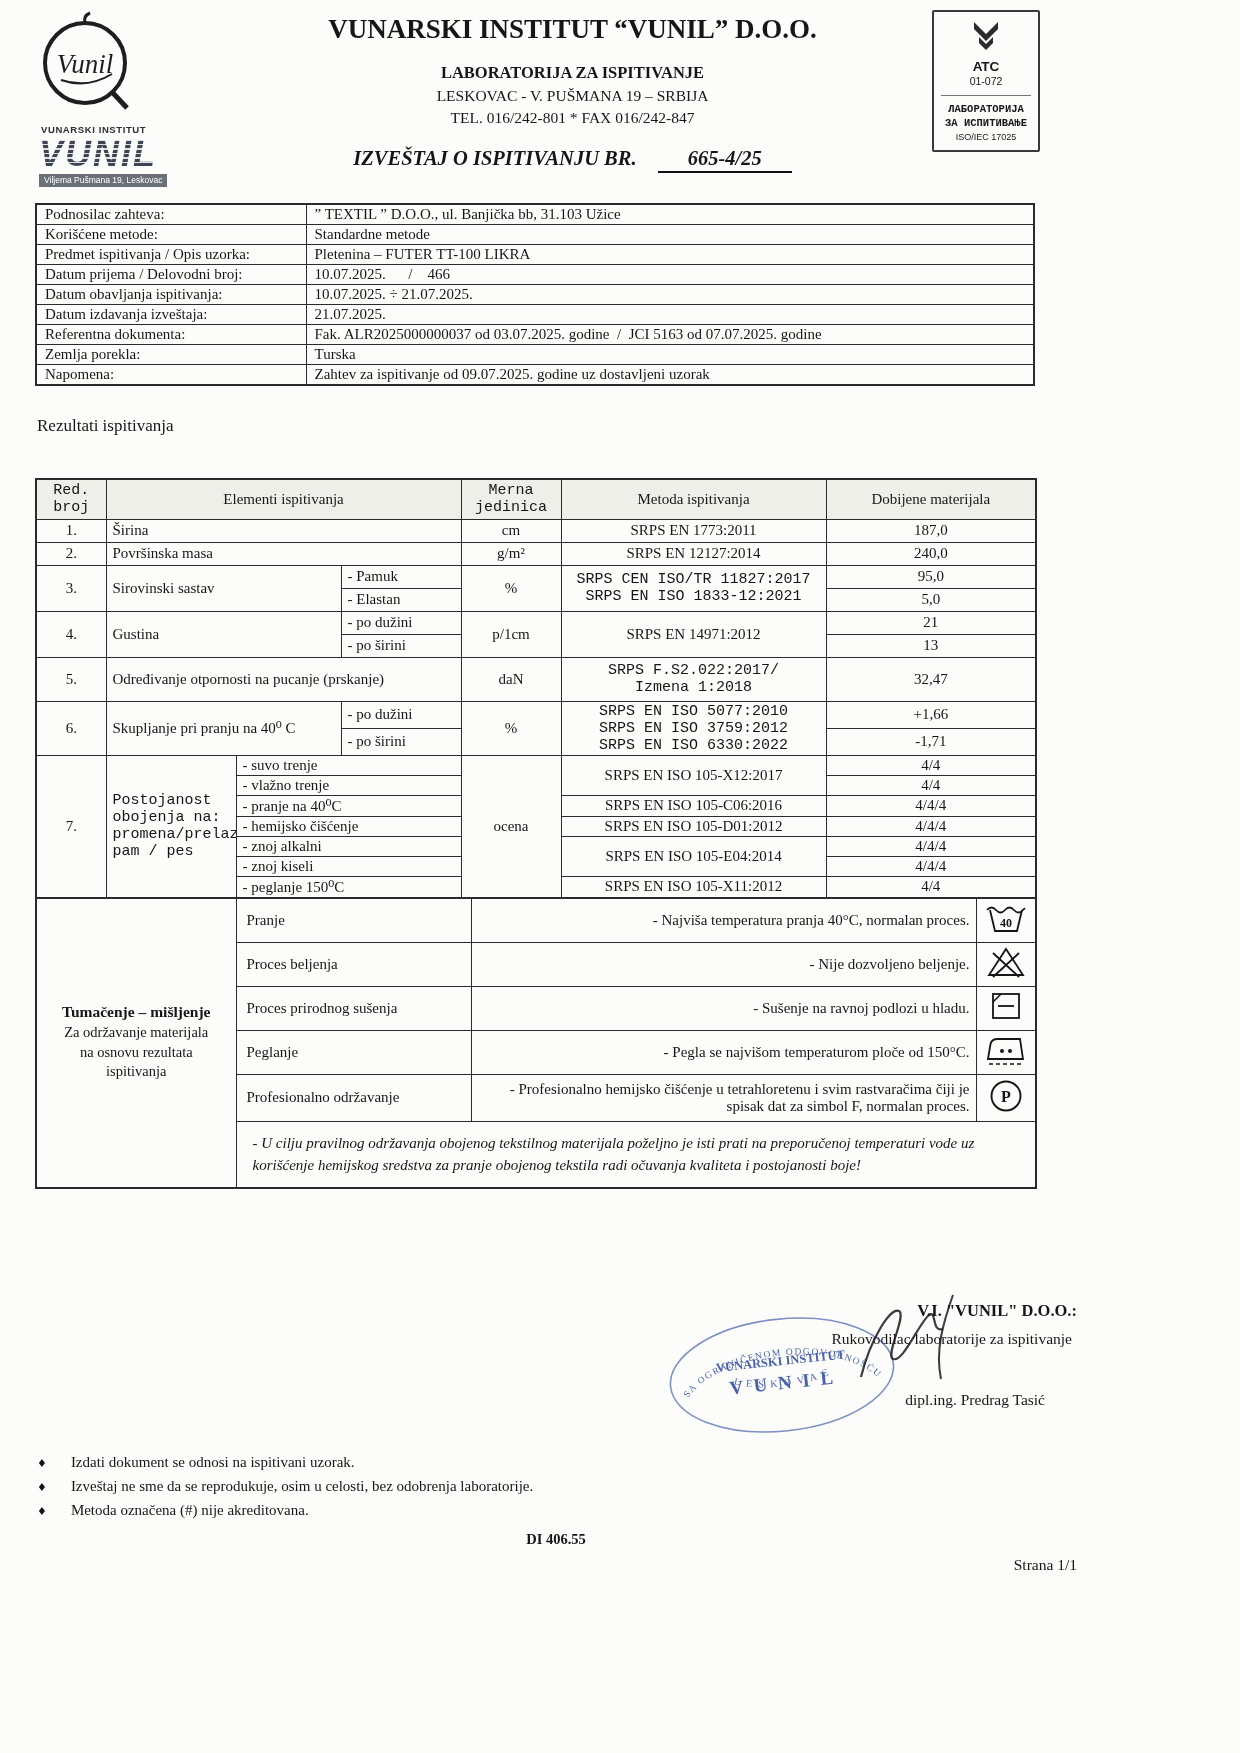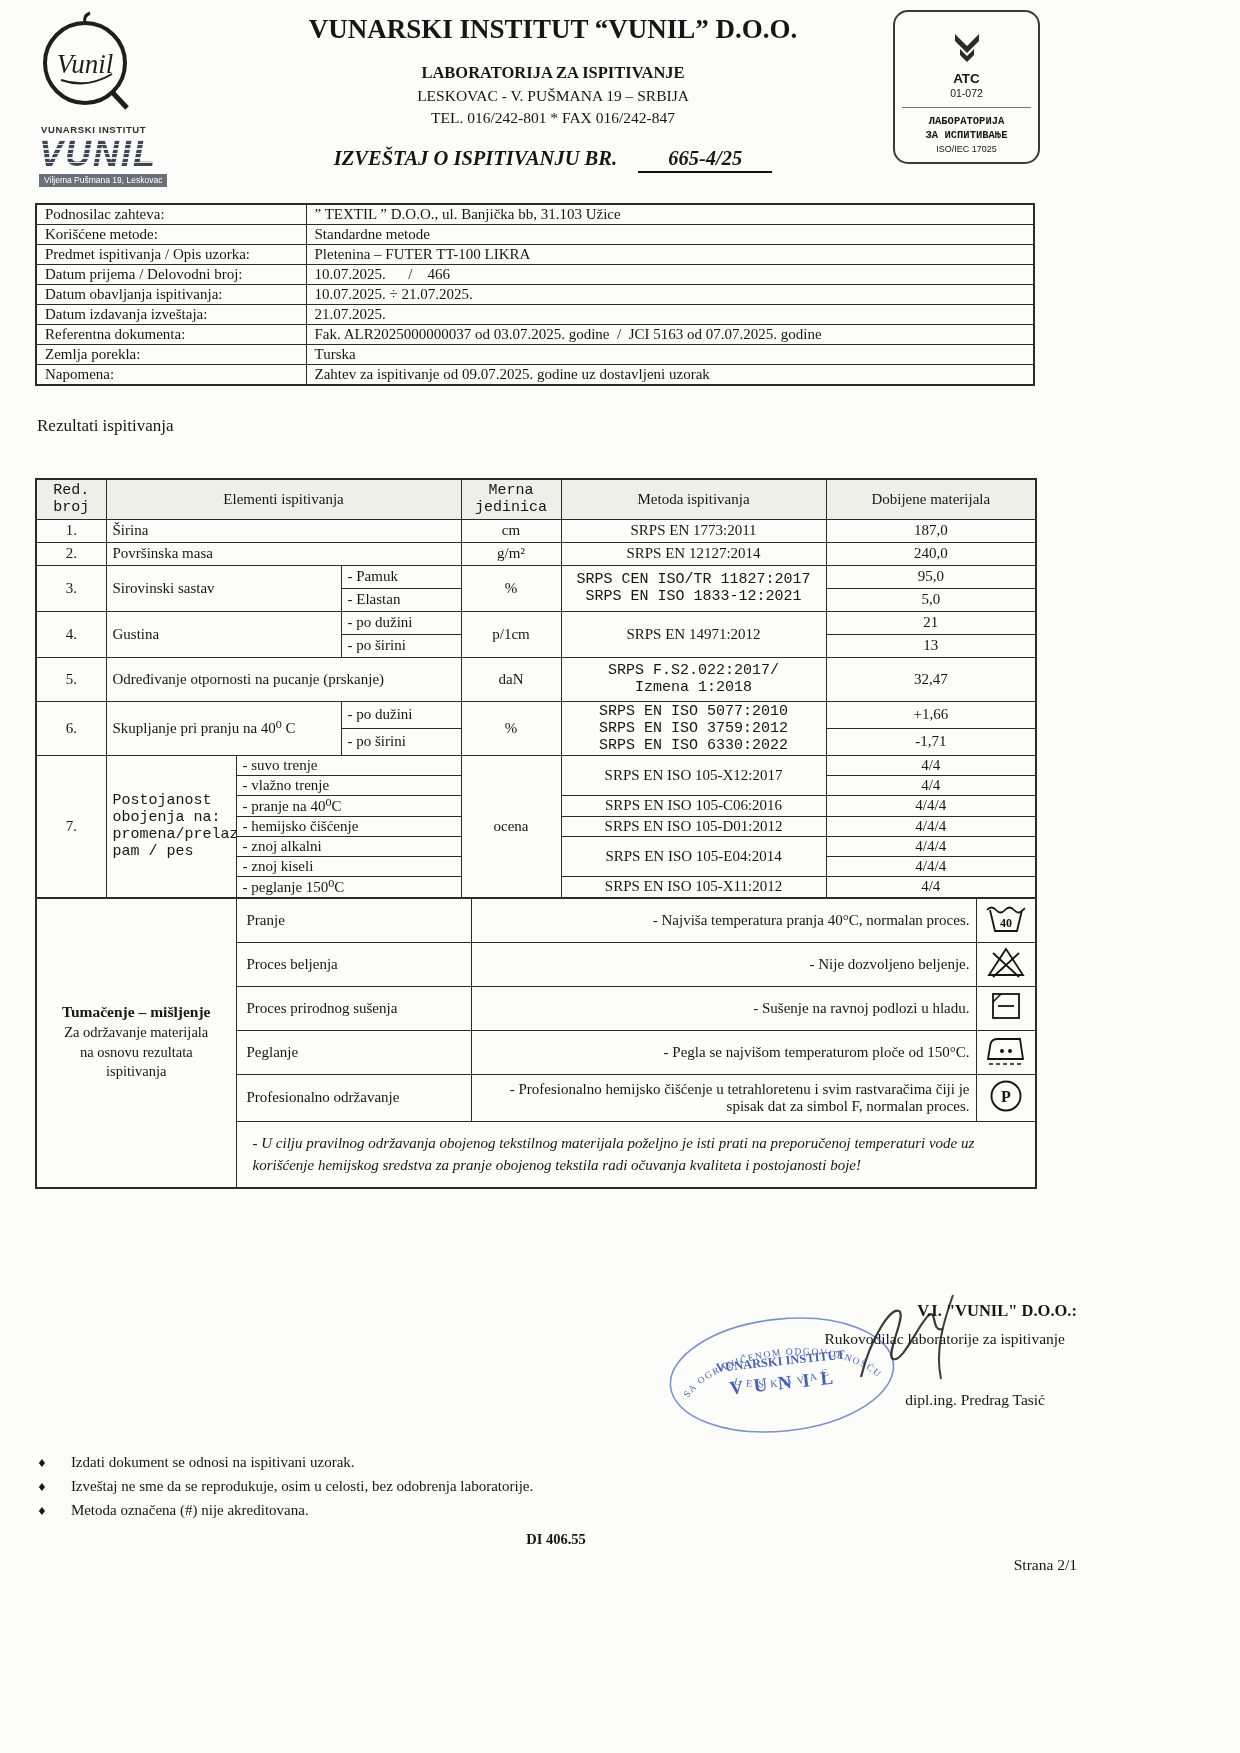--- a/index.html
+++ b/index.html
@@ -16,21 +16,21 @@
   .logo-inst { font-family: "Liberation Sans", sans-serif; font-size: 9.5px; font-weight: bold; letter-spacing: .6px; margin: 4px 0 1px 6px; color:#2d2d2d;}
   .logo-vunil { position: relative; width: fit-content; margin-left: 4px; font-family: "Liberation Sans", sans-serif; font-size: 36px; line-height: 1; font-weight: bold; font-style: italic; letter-spacing: 2px; color: #3d4454; }
   .logo-vunil .stripes { position: absolute; inset: 0; background: repeating-linear-gradient(180deg, rgba(252,252,250,0) 0 3px, rgba(252,252,250,.85) 3px 4.5px); }
   .logo-addr { font-family: "Liberation Sans", sans-serif; font-size: 8.5px; background: #6b7078; color: #fff; padding: 1px 5px 2px; width: fit-content; margin: 2px 0 0 4px; }
   .hdr-center { flex: 1; text-align: center; padding-top: 4px; }
   .org { font-size: 27px; font-weight: bold; }
   .lab { font-size: 16.5px; font-weight: bold; margin-top: 18px; }
   .addr, .tel { font-size: 15.5px; margin-top: 4px; }
   .report-title { margin-top: 20px; font-size: 20.5px; font-weight: bold; font-style: italic; }
   .report-no { display: inline-block; border-bottom: 2px solid #111; padding: 0 30px 1px; margin-left: 16px; }
-  .atc-box { width: 147px; border: 2px solid #3a3a3a; border-radius: 15px; text-align: center; padding: 20px 4px 8px; }
+  .atc-box { width: 108px; border: 2px solid #3a3a3a; border-radius: 2px; text-align: center; padding: 8px 4px 8px; }
   .atc-name { font-family: "Liberation Sans", sans-serif; font-weight: bold; font-size: 13.5px; margin-top: 3px; }
   .atc-num { font-family: "Liberation Sans", sans-serif; font-size: 10.5px; margin-top: 1px; }
   .atc-div { border-top: 1px solid #777; margin: 8px 3px 7px; }
   .atc-l { font-family: "Liberation Sans", sans-serif; font-size: 10.5px; font-weight: bold; line-height: 1.3; }
   .atc-iso { font-family: "Liberation Sans", sans-serif; font-size: 9px; margin-top: 2px; }
 
   
   table { border-collapse: collapse; table-layout: fixed; }
   .info-table { width: 1000px; margin-top: 16px; border: 2px solid #2b2b2b; }
   .info-table td { border: 1px solid #2b2b2b; font-size: 15px; padding: 1px 8px; height: 20px; white-space: pre-wrap; overflow: hidden; }
@@ -55,21 +55,21 @@
   .care-side-title { font-weight: bold; font-size: 15.5px; margin-bottom: 2px; }
   .care-side-text { white-space: pre-wrap; line-height: 1.35; font-size: 14.5px; }
   .care-label { padding: 13px 6px 13px 10px; }
   .care-desc { padding: 6px 6px 6px 14px; text-align: right; }
   .care-icon { text-align: center; }
   .care-note { font-style: italic; padding: 10px 16px; line-height: 1.5; font-size: 15px; margin-left: 12px; }
 
   
   .sig-area { position: relative; height: 148px; margin-top: 110px; width: 1042px; }
   .sig-company { position: absolute; right: 0; top: 2px; font-weight: bold; font-size: 16.5px; }
-  .sig-role { position: absolute; right: 12px; top: 31px; font-size: 15.5px; }
+  .sig-role { position: absolute; right: 5px; top: 31px; font-size: 15.5px; }
   .sig-name { position: absolute; right: 32px; top: 92px; font-size: 15.5px; }
   .stamp { position: absolute; left: 630px; top: 14px; transform: rotate(-6deg); opacity: .92; }
   .autograph { position: absolute; left: 798px; top: -10px; }
 
   
   .footer { width: 1042px; margin-top: 4px; }
   .bullet-row { display: flex; gap: 24px; font-size: 15px; margin-top: 7px; align-items: baseline; padding-left: 2px; }
   .bullet-glyph { font-family: "DejaVu Sans", sans-serif; font-size: 11px; flex: 0 0 auto; }
   .doc-code { text-align: center; font-weight: bold; font-size: 14.5px; margin-top: 12px; }
   .page-num { text-align: right; font-size: 15.5px; margin-top: 8px; }
@@ -396,16 +396,16 @@
     </div>
     <div class="bullet-row">
       <span class="bullet-glyph">♦</span>
       <span>Izveštaj ne sme da se reprodukuje, osim u celosti, bez odobrenja laboratorije.</span>
     </div>
     <div class="bullet-row">
       <span class="bullet-glyph">♦</span>
       <span>Metoda označena (#) nije akreditovana.</span>
     </div>
     <div class="doc-code">DI 406.55</div>
-    <div class="page-num">Strana 2/1</div>
+    <div class="page-num">Strana 1/1</div>
   </div>
 
 </div>
 
 </body></html>

